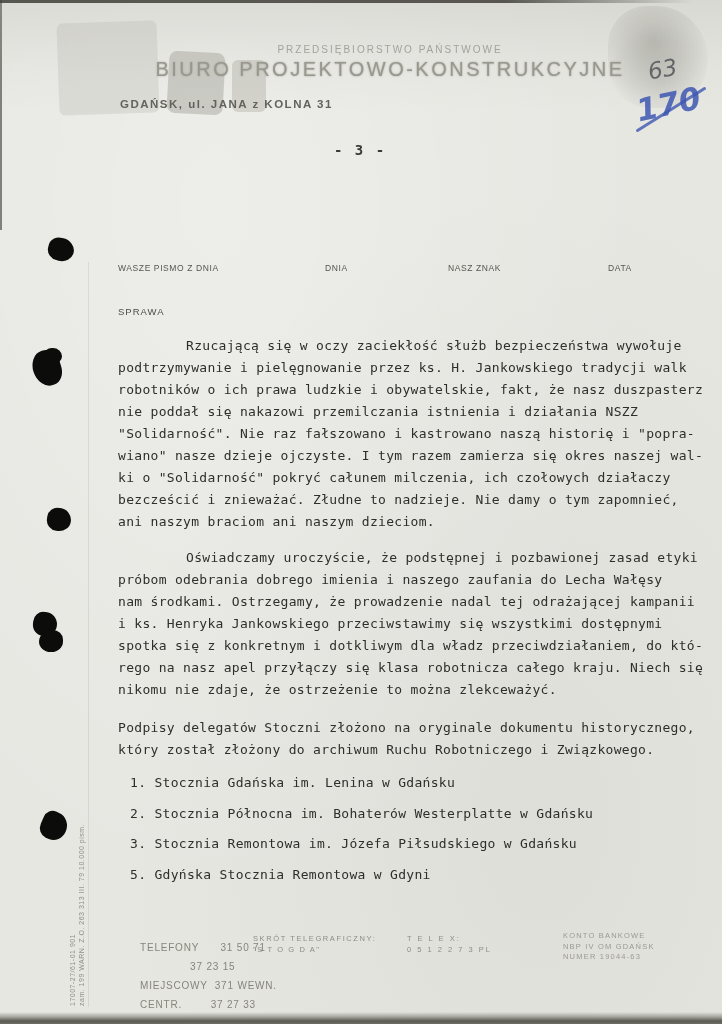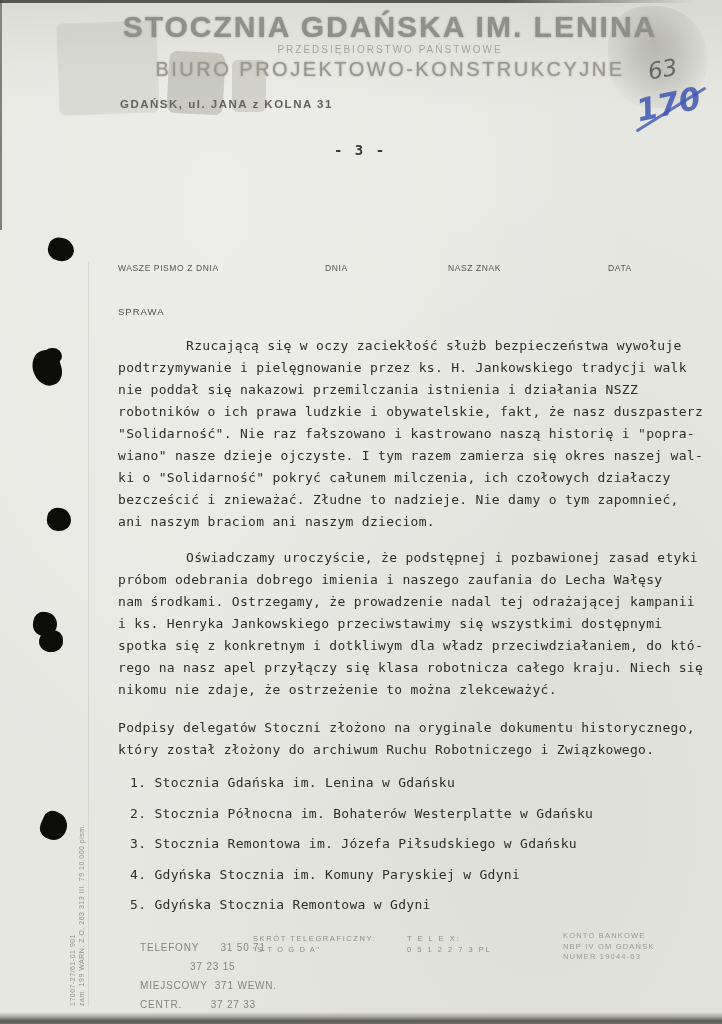--- a/index.html
+++ b/index.html
@@ -102,21 +102,20 @@
 
   <div class="edge-top"></div>
   <div class="edge-left"></div>
 
   <div class="letterhead">
     <div class="lh-shade"></div>
     <div class="lh-g1"></div>
     <div class="lh-g2"></div>
     <div class="lh-g3"></div>
     <div class="emblem"></div>
-    <div class="lh-company">STOCZNIA GDAŃSKA IM. LENINA</div>
     <div class="lh-sub">PRZEDSIĘBIORSTWO PAŃSTWOWE</div>
     <div class="lh-office">BIURO PROJEKTOWO-KONSTRUKCYJNE</div>
     <div class="lh-address">GDAŃSK, ul. JANA z KOLNA 31</div>
     <div class="lh-band"></div>
     <div class="hw-pencil">63</div>
     <div class="hw-pen">170</div>
     <div class="hw-slash"></div>
   </div>
 
   <div class="pageno">- 3 -</div>
@@ -124,22 +123,22 @@
   <div class="ref-label rl1">WASZE PISMO Z DNIA</div>
   <div class="ref-label rl2">DNIA</div>
   <div class="ref-label rl3">NASZ ZNAK</div>
   <div class="ref-label rl4">DATA</div>
   <div class="sprawa">SPRAWA</div>
 
   <div class="body">
     <div class="para">
       <div class="tline indent">Rzucającą się w oczy zaciekłość służb bezpieczeństwa wywołuje</div>
       <div class="tline">podtrzymywanie i pielęgnowanie przez ks. H. Jankowskiego tradycji walk</div>
+      <div class="tline">robotników o ich prawa ludzkie i obywatelskie, fakt, że nasz duszpasterz</div>
       <div class="tline">nie poddał się nakazowi przemilczania istnienia i działania NSZZ</div>
-      <div class="tline">robotników o ich prawa ludzkie i obywatelskie, fakt, że nasz duszpasterz</div>
       <div class="tline">"Solidarność". Nie raz fałszowano i kastrowano naszą historię i "popra-</div>
       <div class="tline">wiano" nasze dzieje ojczyste. I tym razem zamierza się okres naszej wal-</div>
       <div class="tline">ki o "Solidarność" pokryć całunem milczenia, ich czołowych działaczy</div>
       <div class="tline">bezcześcić i znieważać. Złudne to nadzieje. Nie damy o tym zapomnieć,</div>
       <div class="tline">ani naszym braciom ani naszym dzieciom.</div>
     </div>
     <div class="para">
       <div class="tline indent">Oświadczamy uroczyście, że podstępnej i pozbawionej zasad etyki</div>
       <div class="tline">próbom odebrania dobrego imienia i naszego zaufania do Lecha Wałęsy</div>
       <div class="tline">nam środkami. Ostrzegamy, że prowadzenie nadal tej odrażającej kampanii</div>
@@ -151,21 +150,20 @@
     <div class="para para3">
       <div class="tline">Podpisy delegatów Stoczni złożono na oryginale dokumentu historycznego,</div>
       <div class="tline">który został złożony do archiwum Ruchu Robotniczego i Związkowego.</div>
     </div>
   </div>
 
   <div class="list">
     <div class="list-item">1. Stocznia Gdańska im. Lenina w Gdańsku</div>
     <div class="list-item">2. Stocznia Północna im. Bohaterów Westerplatte w Gdańsku</div>
     <div class="list-item">3. Stocznia Remontowa im. Józefa Piłsudskiego w Gdańsku</div>
-    <div class="list-item">4. Gdyńska Stocznia im. Komuny Paryskiej w Gdyni</div>
     <div class="list-item">5. Gdyńska Stocznia Remontowa w Gdyni</div>
   </div>
 
   <div class="footer">
     <div class="f-phones"><span>TELEFONY      31 50 71</span>
 <span>              37 23 15</span>
 <span>MIEJSCOWY  371 WEWN.</span>
 <span>CENTR.        37 27 33</span></div>
     <div class="f-tel">
       <div>SKRÓT TELEGRAFICZNY:</div>

